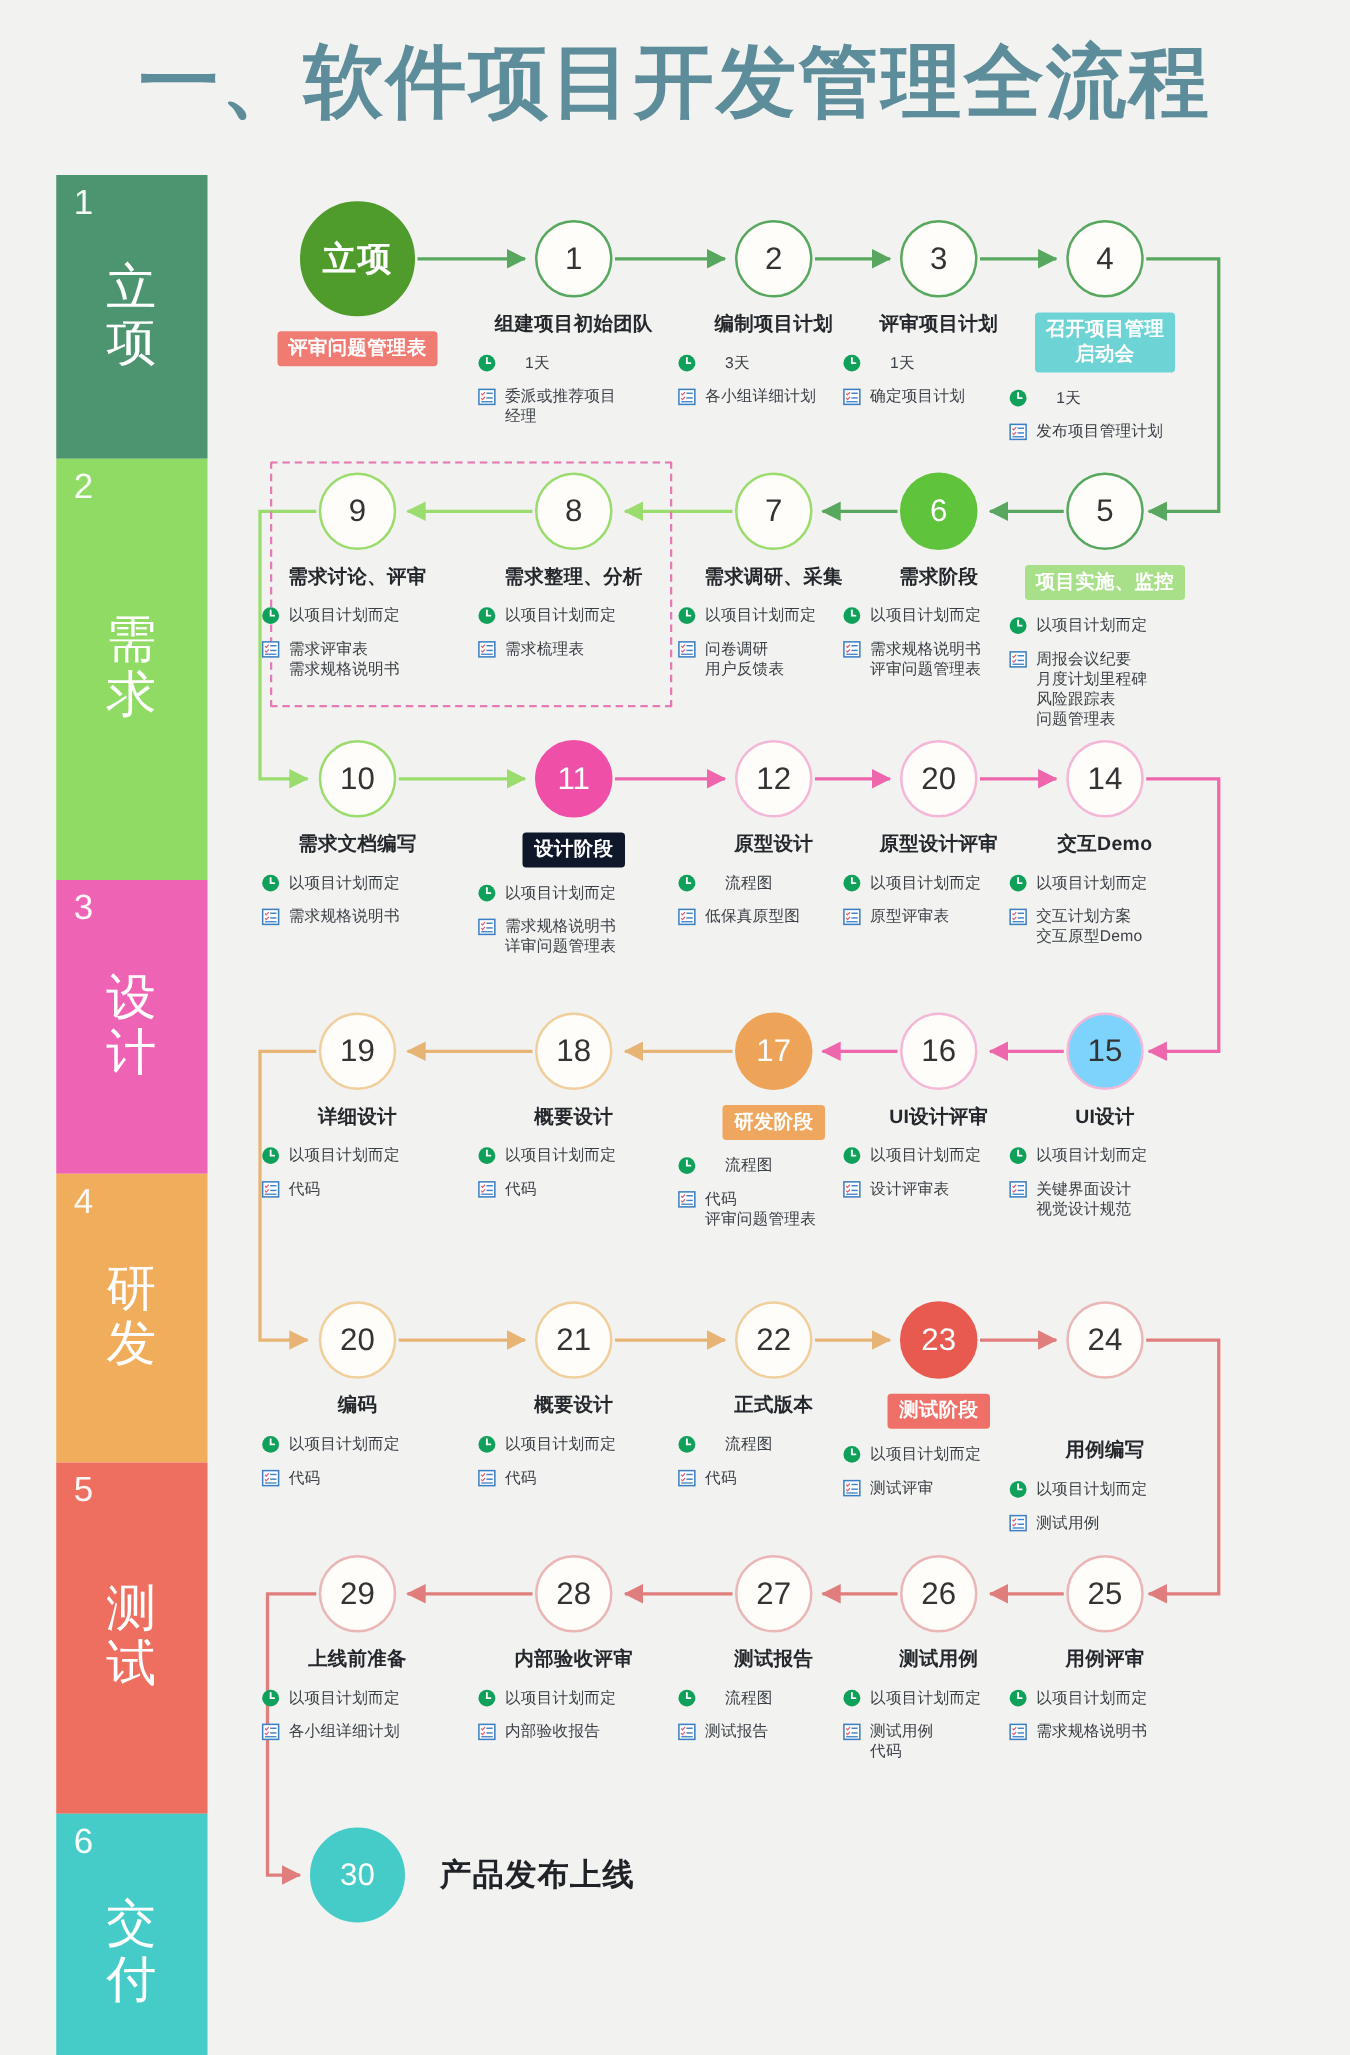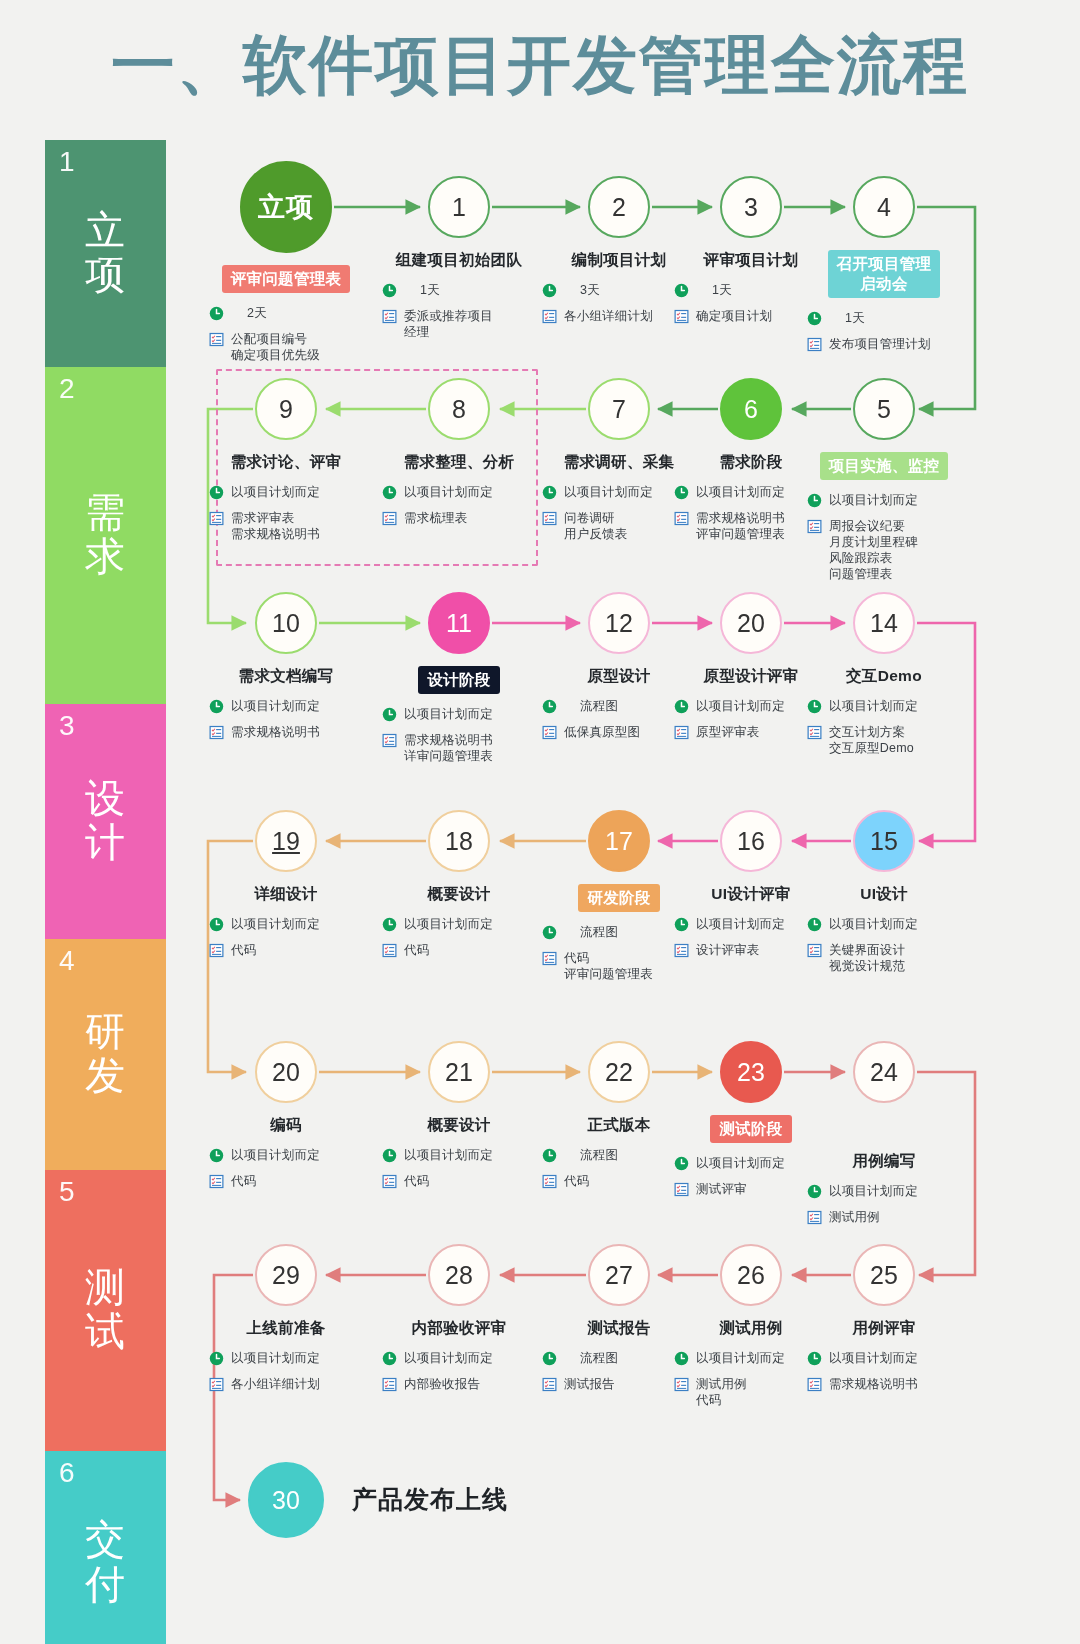--- a/index.html
+++ b/index.html
@@ -193,41 +193,20 @@
   </svg>
 
   <div id="dashbox"></div>
 
   <div id="nodes-layer">
       <div class="node big" style="left: 240px; top: 161px; width: 92px; height: 92px; background: rgb(79, 155, 43); border: 2px solid rgb(79, 155, 43); color: rgb(255, 255, 255); font-size: 27px;">
         <span>立项</span>
       </div>
       <div class="cap" style="left: 191px; top: 265px;">
         <div class="chipwrap"><div class="ttl chip" style="background: rgb(240, 123, 114);">评审问题管理表</div></div>
-        <div class="meta">
-          <div class="mrow dur">
-            <span class="mi clock"><svg width="15" height="15" viewBox="0 0 16 16">
-                <circle cx="8" cy="8" r="7.2" fill="#0fa05a"></circle>
-                <path d="M8 3.6 V8 H11" stroke="#ffffff" stroke-width="1.6" fill="none" stroke-linecap="round"></path>
-              </svg></span>
-            <span class="mt">2天</span>
-          </div>
-          <div class="mrow doc-row">
-            <span class="mi doc"><svg width="15" height="15" viewBox="0 0 16 16">
-                <rect x="1.2" y="1.6" width="13.6" height="12.8" fill="#ffffff" stroke="#3b7fc4" stroke-width="1.3"></rect>
-                <path d="M3.2 5.1 l1.1 1.2 l2.1 -2.3" stroke="#e05a6b" stroke-width="1.1" fill="none"></path>
-                <path d="M3.2 9.1 l1.1 1.2 l2.1 -2.3" stroke="#e05a6b" stroke-width="1.1" fill="none"></path>
-                <rect x="7.6" y="4.3" width="5.4" height="1.2" fill="#3b7fc4"></rect>
-                <rect x="7.6" y="8.3" width="5.4" height="1.2" fill="#3b7fc4"></rect>
-                <rect x="3.2" y="11.6" width="9.8" height="1.1" fill="#3b7fc4"></rect>
-              </svg></span>
-            <span class="mt">公配项目编号
-确定项目优先级</span>
-          </div>
-        </div>
       </div>
       <div class="node" style="left: 428px; top: 176px; width: 62px; height: 62px; background: rgb(255, 253, 249); border: 2px solid rgb(87, 168, 94); color: rgb(51, 51, 51);">
         <span>1</span>
       </div>
       <div class="cap" style="left: 364px; top: 250px;">
         <div class="chipwrap">
           <div class="ttl">组建项目初始团队</div>
         </div>
         <div class="meta">
           <div class="mrow dur">
@@ -723,21 +702,21 @@
                 <path d="M3.2 5.1 l1.1 1.2 l2.1 -2.3" stroke="#e05a6b" stroke-width="1.1" fill="none"></path>
                 <path d="M3.2 9.1 l1.1 1.2 l2.1 -2.3" stroke="#e05a6b" stroke-width="1.1" fill="none"></path>
                 <rect x="7.6" y="4.3" width="5.4" height="1.2" fill="#3b7fc4"></rect>
                 <rect x="7.6" y="8.3" width="5.4" height="1.2" fill="#3b7fc4"></rect>
                 <rect x="3.2" y="11.6" width="9.8" height="1.1" fill="#3b7fc4"></rect>
               </svg></span>
             <span class="mt">代码</span>
           </div>
         </div>
       </div>
-      <div class="node" style="left: 255px; top: 810px; width: 62px; height: 62px; background: rgb(255, 253, 249); border: 2px solid rgb(240, 207, 157); color: rgb(51, 51, 51); text-decoration: underline;">
+      <div class="node" style="left: 255px; top: 810px; width: 62px; height: 62px; background: rgb(255, 253, 249); border: 2px solid rgb(240, 207, 157); color: rgb(51, 51, 51);">
         <span>19</span>
       </div>
       <div class="cap" style="left: 191px; top: 884px;">
         <div class="chipwrap">
           <div class="ttl">详细设计</div>
         </div>
         <div class="meta">
           <div class="mrow dur wide">
             <span class="mi clock"><svg width="15" height="15" viewBox="0 0 16 16">
                 <circle cx="8" cy="8" r="7.2" fill="#0fa05a"></circle>

